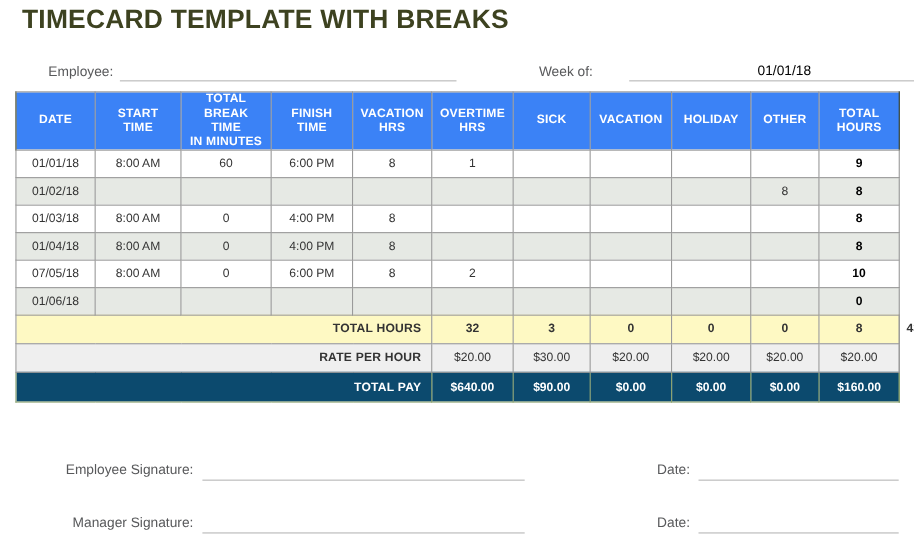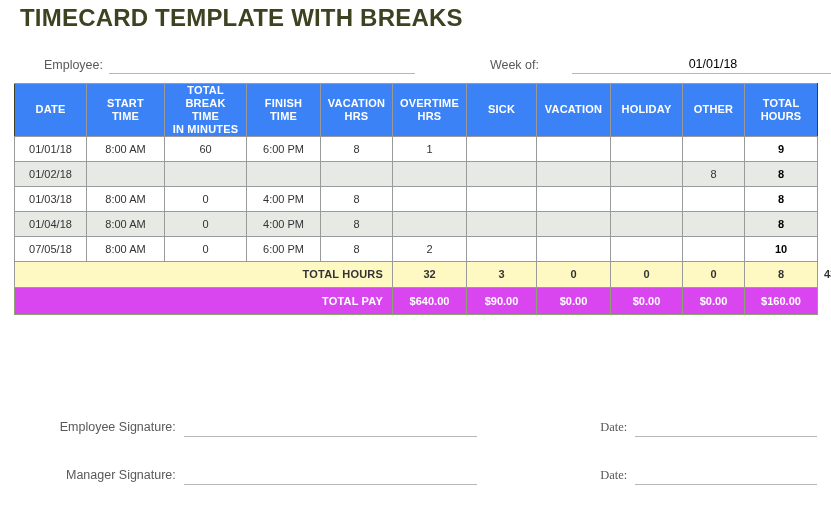--- a/index.html
+++ b/index.html
@@ -119,21 +119,21 @@
     font-weight: bold;
     text-align: center;
     height: 26px;
   }
   tr.sum-rate td {
     background: #efefef;
     text-align: center;
     height: 26px;
   }
   tr.sum-pay td {
-    background: #d946ef;
+    background: #0c4a6e;
     color: #ffffff;
     font-weight: bold;
     text-align: center;
     height: 27px;
     border-color: #8ba271;
   }
   td.sum-label {
     text-align: right !important;
     font-weight: bold;
     padding-right: 9px;
@@ -169,21 +169,21 @@
     padding-right: 8px;
     padding-bottom: 2px;
     white-space: nowrap;
   }
   .sig-line {
     border-bottom: 1px solid #b7b7b7;
     height: 16px;
   }
   .sig-name-label { width: 162px; }
   .sig-name-line  { width: 294px; }
-  .sig-date-label { width: 80px; margin-left: 70px; font-family: Liberation Serif, serif; }
+  .sig-date-label { width: 80px; margin-left: 70px; }
   .sig-date-line  { width: 182px; }
 </style>
 </head>
 <body>
 
 <div class="page">
 
   <div class="title">TIMECARD TEMPLATE WITH BREAKS</div>
 
   <div class="meta-row">
@@ -314,30 +314,53 @@
         <td class="c-num">0</td>
         <td class="c-num">6:00 PM</td>
         <td class="c-num">8</td>
         <td class="c-num">2</td>
         <td class="c-num"></td>
         <td class="c-num"></td>
         <td class="c-num"></td>
         <td class="c-num"></td>
         <td class="c-total">10</td>
       </tr>
+      <tr class="data alt">
+        <td class="c-date">01/06/18</td>
+        <td class="c-num"></td>
+        <td class="c-num"></td>
+        <td class="c-num"></td>
+        <td class="c-num"></td>
+        <td class="c-num"></td>
+        <td class="c-num"></td>
+        <td class="c-num"></td>
+        <td class="c-num"></td>
+        <td class="c-num"></td>
+        <td class="c-total">0</td>
+      </tr>
 
       <tr class="sum-hours">
         <td class="sum-label" colspan="5">TOTAL HOURS</td>
         <td>32</td>
         <td>3</td>
         <td>0</td>
         <td>0</td>
         <td>0</td>
         <td>8</td>
         <td>43</td>
+      </tr>
+      <tr class="sum-rate">
+        <td class="sum-label" colspan="5">RATE PER HOUR</td>
+        <td>$20.00</td>
+        <td>$30.00</td>
+        <td>$20.00</td>
+        <td>$20.00</td>
+        <td>$20.00</td>
+        <td>$20.00</td>
+        <td class="hatch"></td>
       </tr>
       <tr class="sum-pay">
         <td class="sum-label" colspan="5">TOTAL PAY</td>
         <td>$640.00</td>
         <td>$90.00</td>
         <td>$0.00</td>
         <td>$0.00</td>
         <td>$0.00</td>
         <td>$160.00</td>
         <td>$890.00</td>

